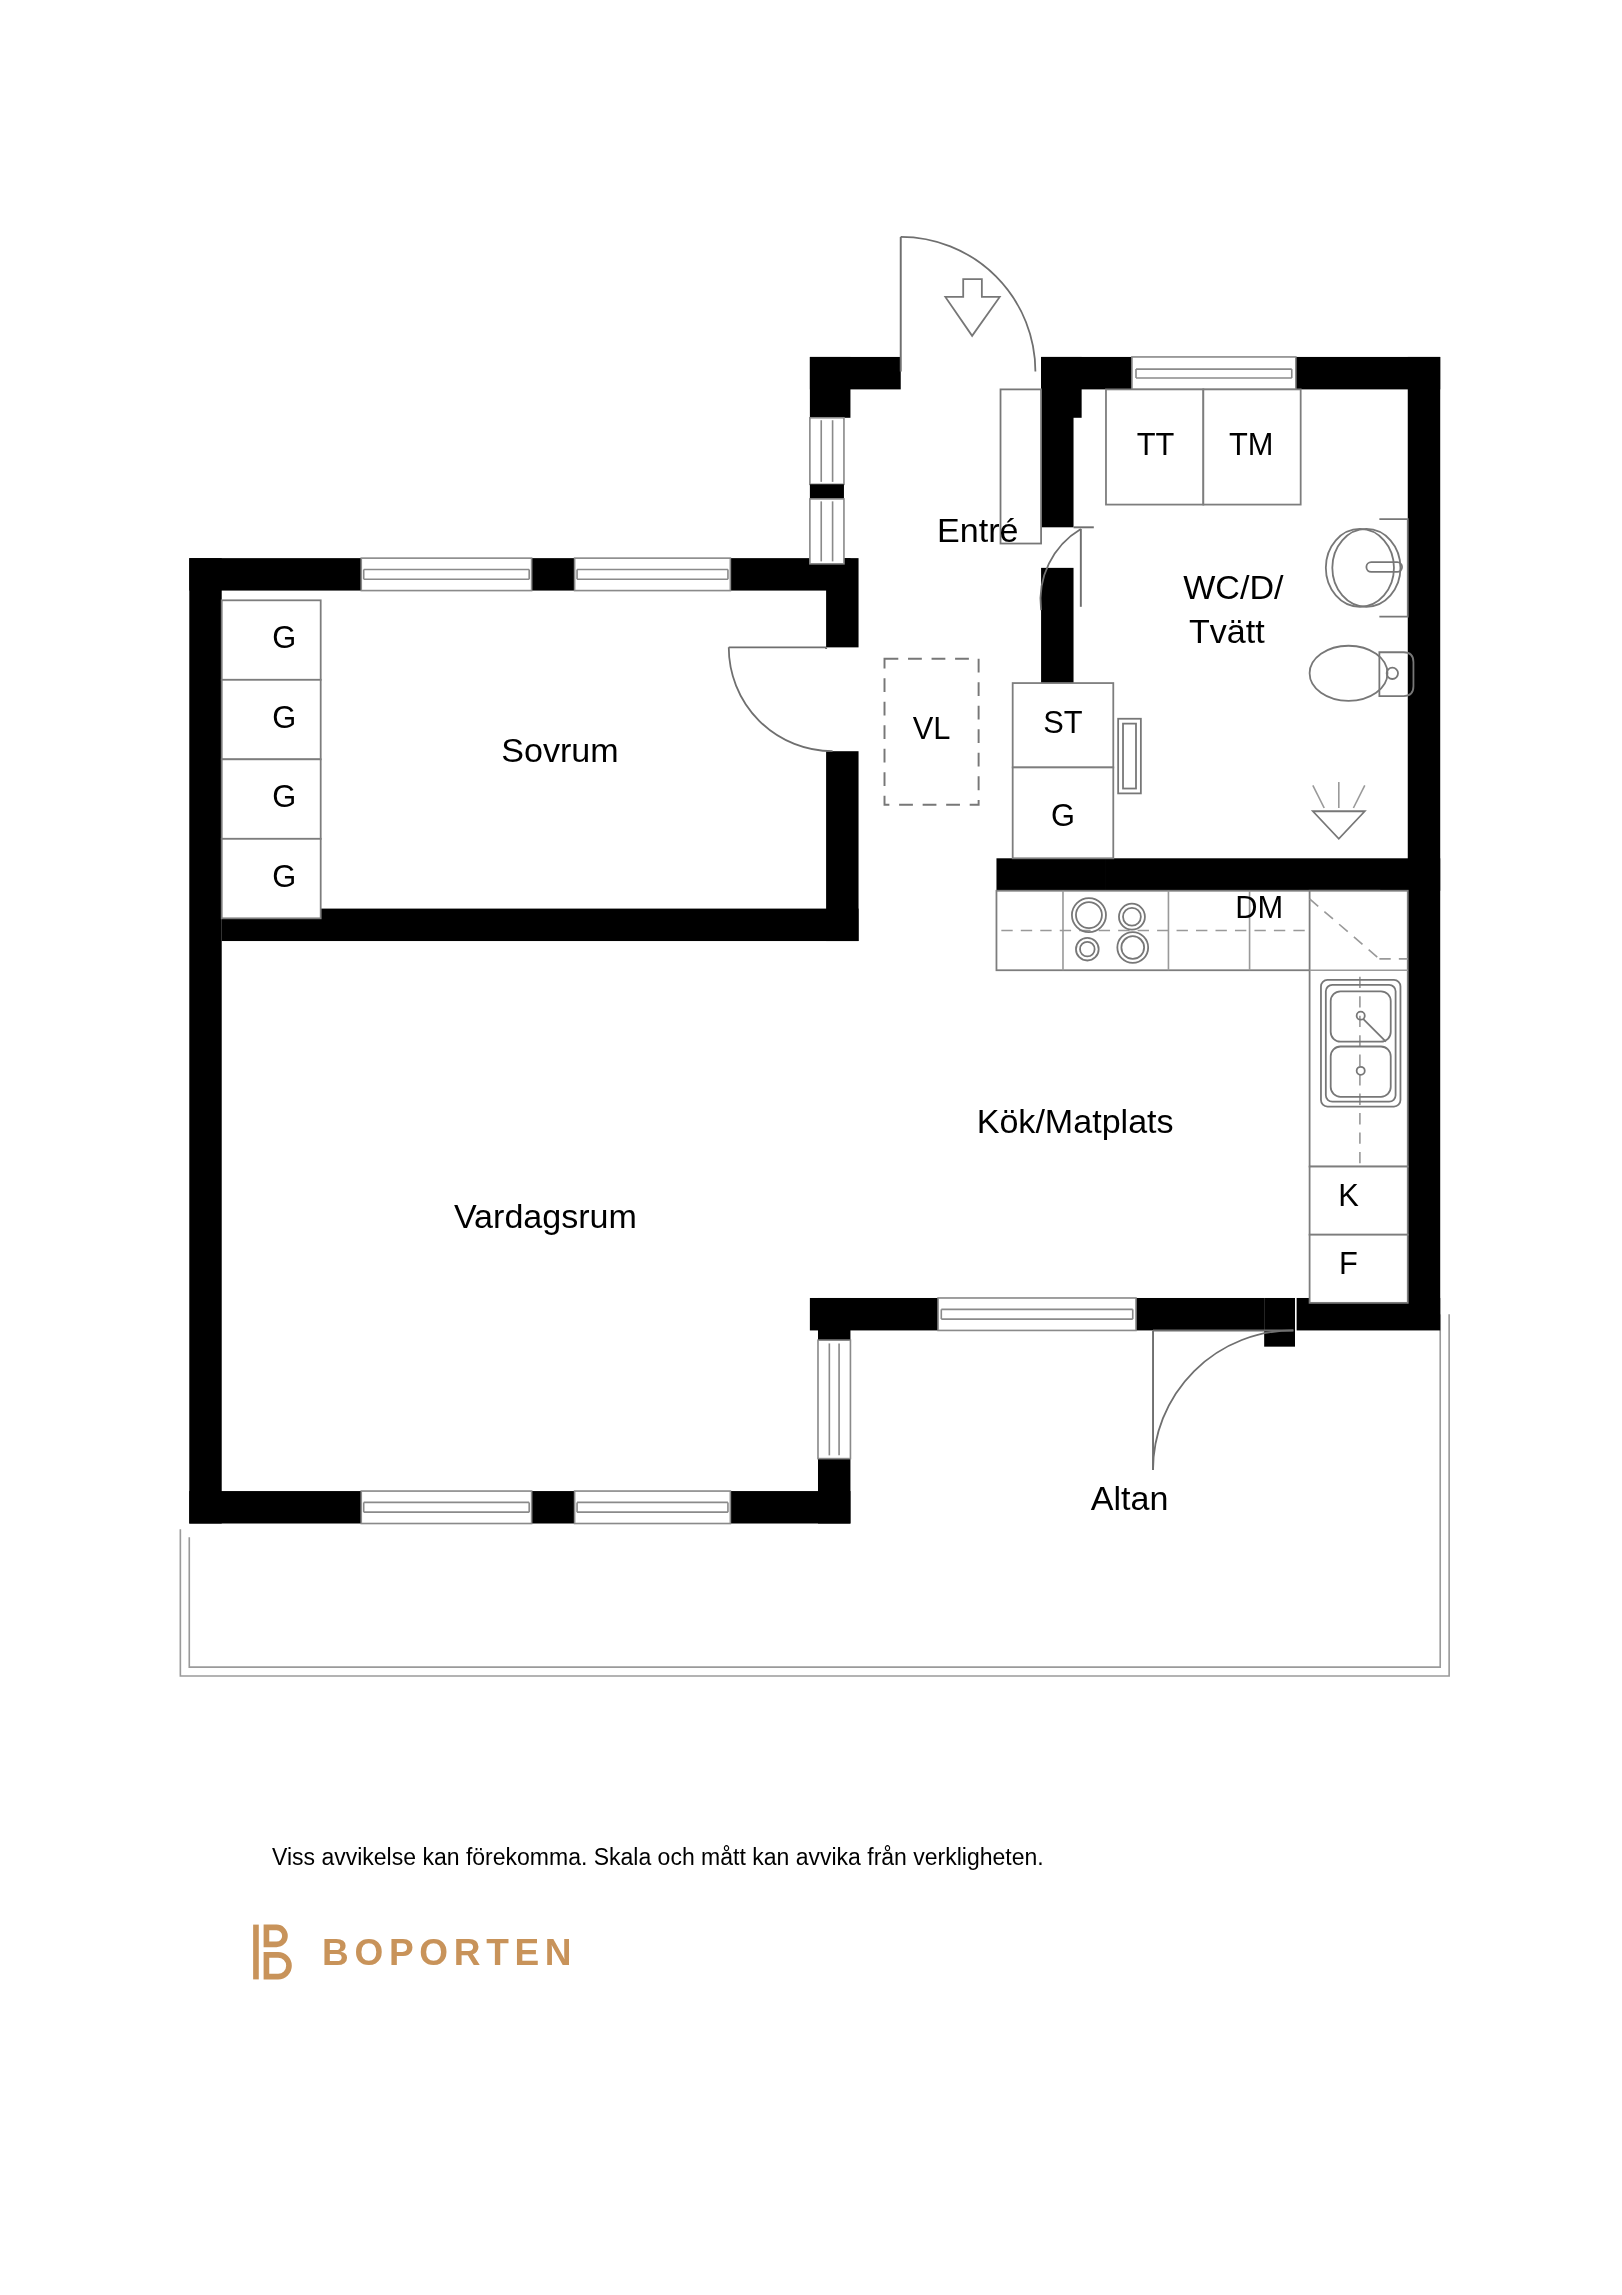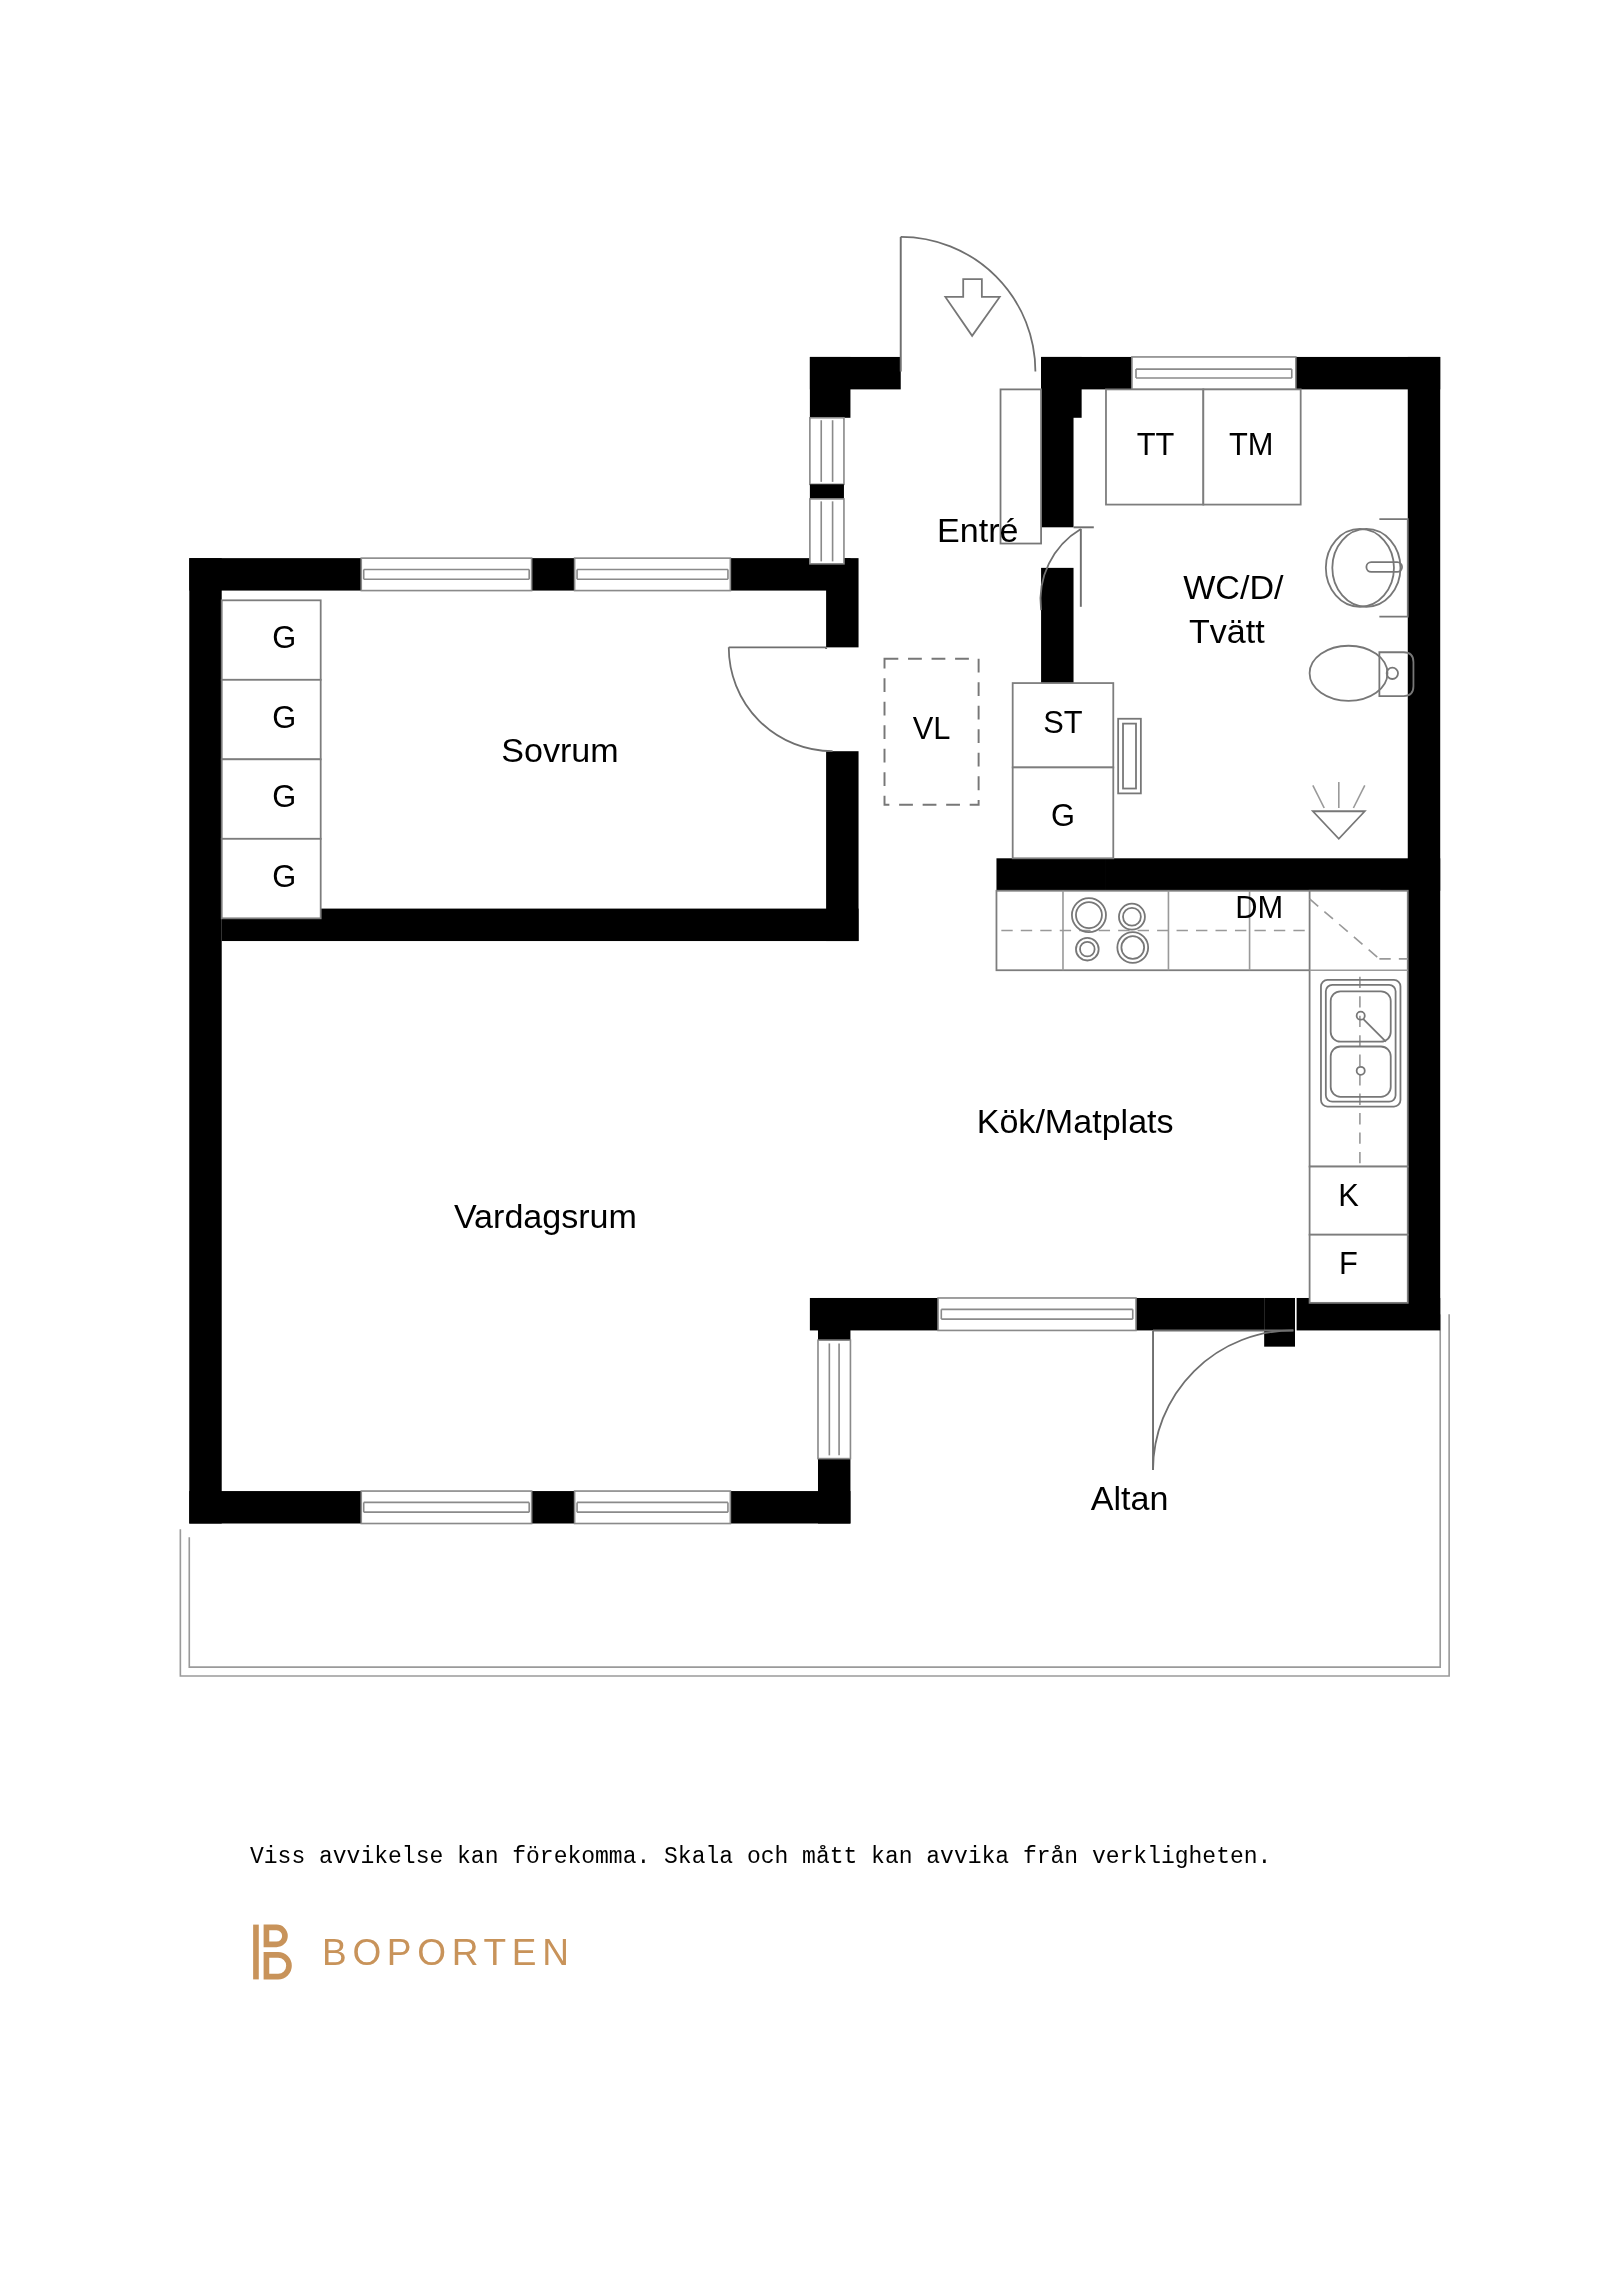--- a/index.html
+++ b/index.html
@@ -45,23 +45,23 @@
   }
   .tag-label {
     font-family: "Liberation Sans", sans-serif;
     fill: #000000;
     font-size: 38px;
     text-anchor: middle;
     dominant-baseline: middle;
   }
   .disclaimer {
     position: absolute;
-    left: 250px;
+    left: 272px;
     top: 1844px;
-    font-family: Liberation Mono, monospace;
+    font-family: Liberation Sans, sans-serif;
     font-size: 23px;
     color: #000000;
     white-space: nowrap;
   }
   .brandrow {
     position: absolute;
     left: 252px;
     top: 1923px;
     display: flex;
     align-items: center;
@@ -69,21 +69,21 @@
   }
   .brand-mark {
     width: 49px;
     height: 58px;
     display: block;
   }
   .brand-word {
     font-family: "Liberation Sans", sans-serif;
     font-size: 37px;
     letter-spacing: 5.7px;
-    font-weight: normal;
+    font-weight: bold;
     color: #c8935a;
     line-height: 1;
   }
 </style>
 </head>
 <body>
 
 <div id="plan-root">
 
   <svg class="floorplan" viewBox="0 0 2000 2829">

